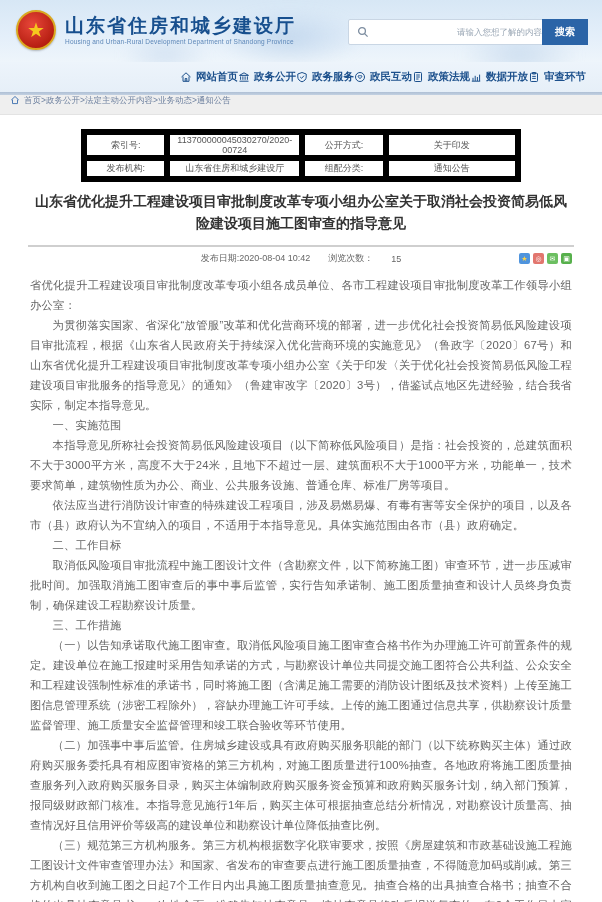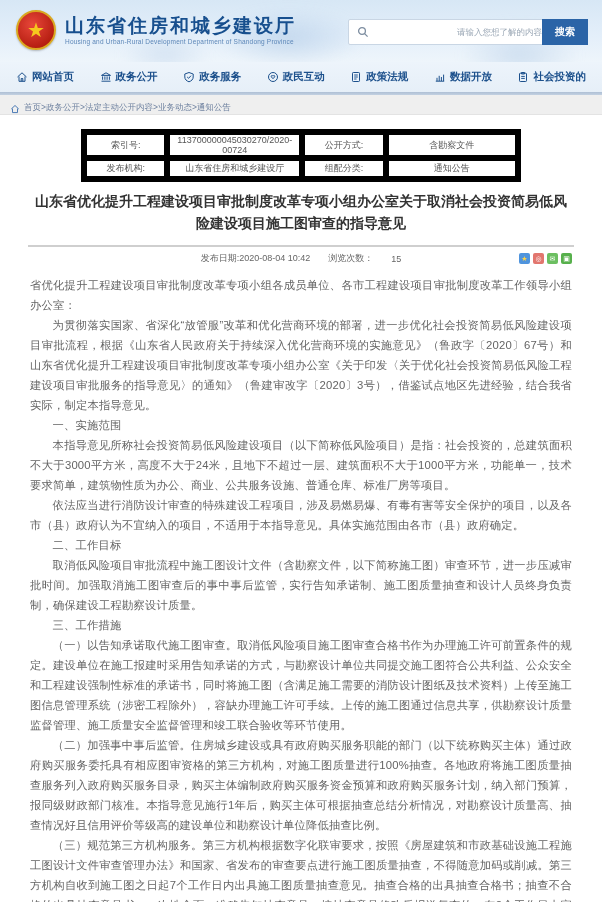--- a/index.html
+++ b/index.html
@@ -38,29 +38,29 @@
   }
   .search-input::placeholder { color:#9aa7b5; }
   .search-btn {
     flex:0 0 auto; width:46px; height:26px; margin:-1px -1px -1px 0; border:none; cursor:pointer;
     background:#2b64a7; color:#fff; font-size:10px; font-weight:bold;
     font-family:"Liberation Sans","DejaVu Sans",sans-serif;
   }
   
   .nav {
     height:30px; background:linear-gradient(180deg,#edf4fb,#e6eff8);
-    display:flex; align-items:center; justify-content:space-between; padding:0 16px;
+    display:flex; align-items:center; justify-content:flex-end; padding:0 16px;
   }
   .nav-item { display:flex; align-items:center; gap:4px; cursor:pointer; }
   .nav-item span { font-size:10.5px; font-weight:bold; color:#1c508c; white-space:nowrap; }
   .nav-divider { height:3px; background:linear-gradient(180deg,#aebfd4,#c3d1e2); }
   
   .breadcrumb {
     height:20px; background:#efefef; border-bottom:1px solid #e3e3e3;
-    display:flex; align-items:flex-end; gap:4px; padding:0 10px;
+    display:flex; align-items:flex-start; gap:4px; padding:0 10px;
   }
   .breadcrumb span { font-size:8.5px; color:#6f82a0; }
   
   .content { background:#fff; padding:10px 0 0; }
   table.info { border-collapse:collapse; margin:4px auto 0; width:440px; }
   table.info td {
     border:6px solid #000000; height:21px; text-align:center; vertical-align:middle;
     font-size:9px; color:#555;
   }
   td.lab { width:85px; color:#444; }
@@ -155,42 +155,42 @@
         <path d="M3 10 V6.8 M5.2 10 V4.8 M7.4 10 V6 M9.6 10 V3.6"></path>
     </svg>
     <span>数据开放</span>
   </div>
   <div class="nav-item">
     <svg width="12" height="12" viewBox="0 0 12 12" fill="none" stroke="#1c508c" stroke-width="1">
       <rect x="2.5" y="2.2" width="7" height="8.3" rx="0.8"></rect>
         <path d="M4.5 1.5 H7.5 V3 H4.5 Z"></path>
         <path d="M4.2 5.4 H7.8 M4.2 7.4 H7.8"></path>
     </svg>
-    <span>社会投资的</span>
+    <span>审查环节</span>
   </div>
 </div>
 <div class="nav-divider"></div>
 
 <div class="breadcrumb">
   <svg width="10" height="10" viewBox="0 0 12 12" fill="none" stroke="#4d7bb5" stroke-width="1.2">
     <path d="M1.5 6 L6 1.8 L10.5 6"></path>
       <path d="M3 5.5 V10.3 H9 V5.5"></path>
   </svg>
   <span>首页&gt;政务公开&gt;法定主动公开内容&gt;业务动态&gt;通知公告</span>
 </div>
 
 <div class="content">
 
   <table class="info">
     <tbody>
         <tr>
       <td class="lab">索引号:</td>
       <td class="val">113700000045030270/2020-00724</td>
       <td class="lab">公开方式:</td>
-      <td class="val">含勘察文件</td>
+      <td class="val">关于印发</td>
     </tr>
     <tr>
       <td class="lab">发布机构:</td>
       <td class="val">山东省住房和城乡建设厅</td>
       <td class="lab">组配分类:</td>
       <td class="val">通知公告</td>
     </tr>
   </tbody>
     </table>
 

